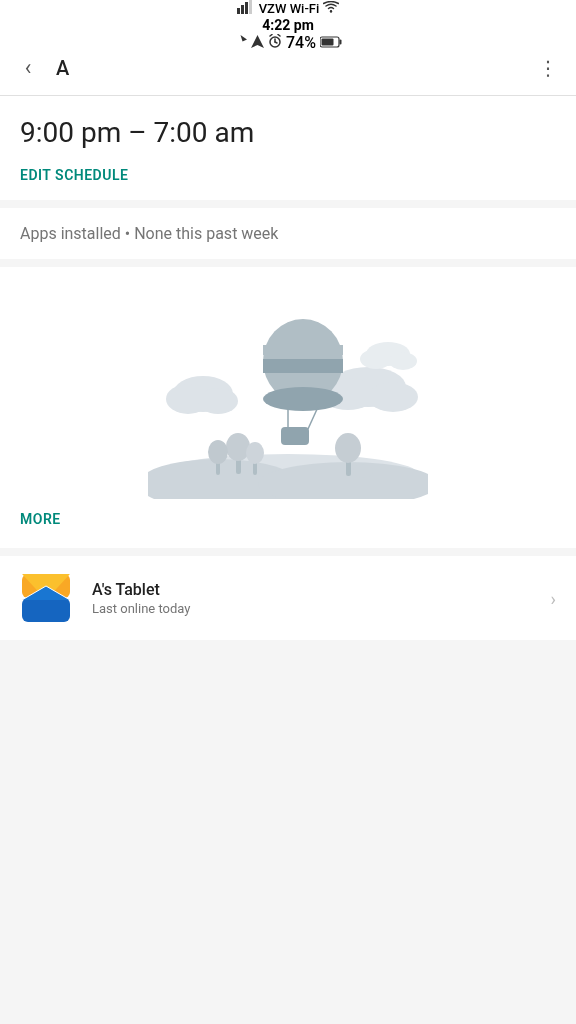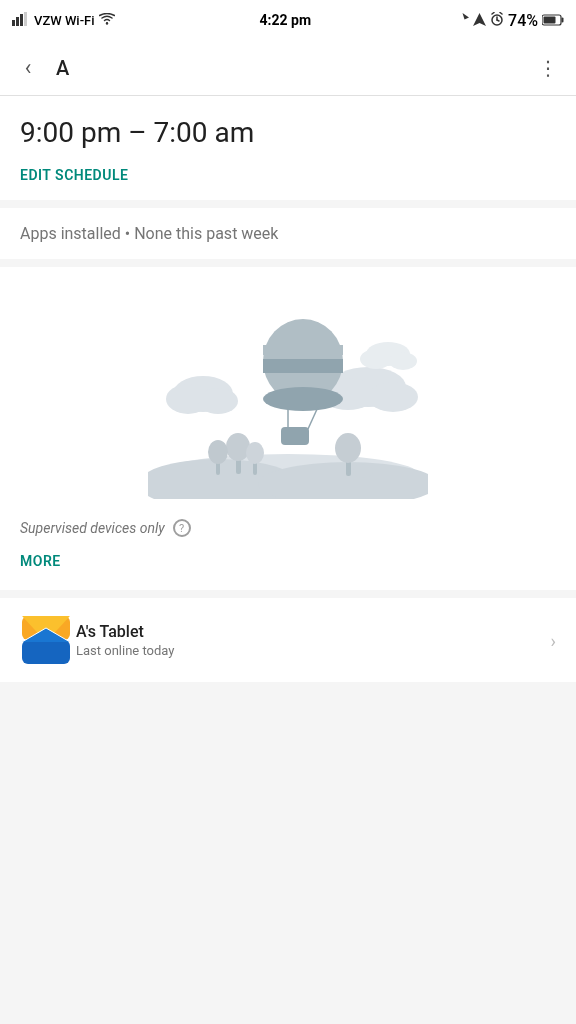--- a/index.html
+++ b/index.html
@@ -15,20 +15,21 @@
     
     .status-bar {
       background: #fff;
       height: 40px;
       display: flex;
       align-items: center;
       justify-content: space-between;
       padding: 0 12px;
       font-size: 13px;
       font-weight: 500;
+      flex-direction: column;
     }
     .status-left {
       display: flex;
       align-items: center;
       gap: 4px;
     }
     .status-center {
       font-size: 14px;
       font-weight: 700;
     }
@@ -163,21 +164,21 @@
     }
 
     
     .device-card {
       background: #fff;
       padding: 16px 20px;
     }
     .device-row {
       display: flex;
       align-items: center;
-      gap: 4px;
+      gap: 20px;
       justify-content: center;
     }
     .device-icon-wrap {
       width: 52px;
       height: 52px;
       border-radius: 8px;
       overflow: hidden;
       flex-shrink: 0;
       background: #fff;
     }
@@ -344,24 +345,20 @@
         <rect x="68" y="158" width="4" height="18" rx="2" fill="#b0bec5"></rect>
         <ellipse cx="70" cy="153" rx="10" ry="12" fill="#c0c9cf"></ellipse>
 
         <rect x="198" y="155" width="5" height="22" rx="2" fill="#b0bec5"></rect>
         <ellipse cx="200" cy="149" rx="13" ry="15" fill="#c5cdd3"></ellipse>
 
         <ellipse cx="215" cy="172" rx="10" ry="7" fill="#cdd5db"></ellipse>
       </svg>
     </div>
 
-    <div class="supervised-text">
-      <span>Supervised devices only</span>
-      <span class="info-circle">?</span>
-    </div>
 
     <div class="more-btn">MORE</div>
   </div>
 
   <div class="card device-card">
     <div class="device-row">
       <div class="device-icon-wrap">
         
         <svg width="52" height="52" viewBox="0 0 52 52" xmlns="http://www.w3.org/2000/svg">
           <rect width="52" height="52" rx="8" fill="#fff"></rect>

